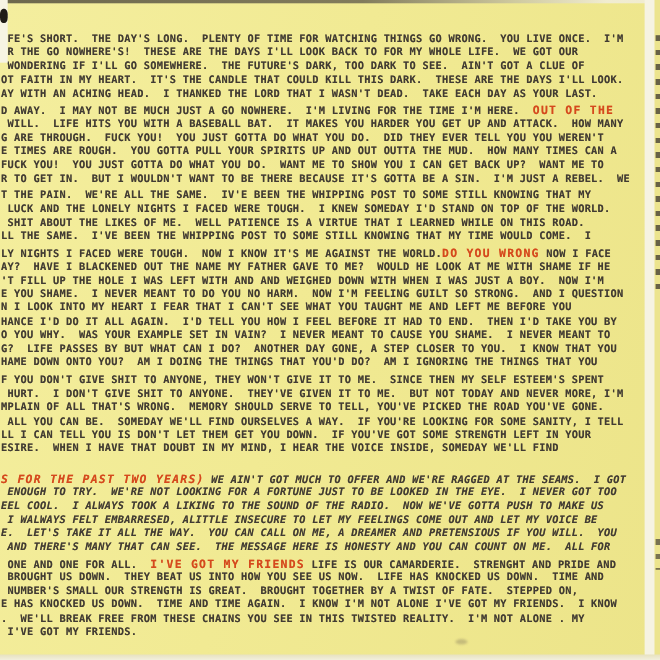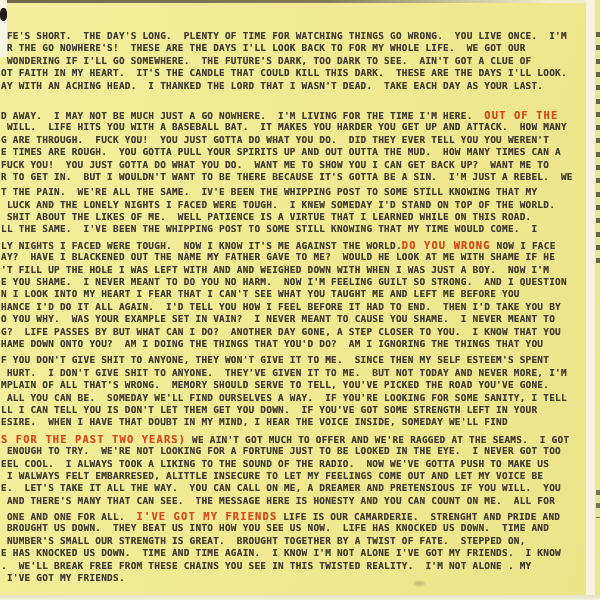--- a/index.html
+++ b/index.html
@@ -38,23 +38,23 @@
     background:rgba(120,110,90,.35); border-radius:50%; filter:blur(1px); }
   
   .lyrics {
     position:absolute; left:1px; top:30px; width:592px;
     font-size:9.4px; font-weight:700; letter-spacing:.25px; line-height:12.4px;
     white-space:pre; color:#413b33;
     text-shadow:0 0 .4px rgba(62,52,40,.55);
   }
   .line { height:12.4px; overflow:visible; }
   .para + .para { margin-top:3px; }
-  .para:nth-child(2) { margin-top:17px; }
+  .para:nth-child(2) { margin-top:3px; }
   .para:nth-child(5) { margin-top:4px; }
-  .para:nth-child(6) { margin-top:4px; }
+  .para:nth-child(6) { margin-top:15px;font-style:italic; }
   .red {
     color:#d5491d; letter-spacing:1.15px; font-size:10.4px;
     text-shadow:0 0 .4px rgba(213,73,29,.6);
   }
 </style>
 </head>
 <body>
 
 <div class="page">
   <div class="lyrics"><div class="para"><div class="line"><span>IFE'S SHORT.  THE DAY'S LONG.  PLENTY OF TIME FOR WATCHING THINGS GO WRONG.  YOU LIVE ONCE.  I'M</span></div><div class="line"><span>OR THE GO NOWHERE'S!  THESE ARE THE DAYS I'LL LOOK BACK TO FOR MY WHOLE LIFE.  WE GOT OUR</span></div><div class="line"><span> WONDERING IF I'LL GO SOMEWHERE.  THE FUTURE'S DARK, TOO DARK TO SEE.  AIN'T GOT A CLUE OF</span></div><div class="line"><span>OT FAITH IN MY HEART.  IT'S THE CANDLE THAT COULD KILL THIS DARK.  THESE ARE THE DAYS I'LL LOOK.</span></div><div class="line"><span>AY WITH AN ACHING HEAD.  I THANKED THE LORD THAT I WASN'T DEAD.  TAKE EACH DAY AS YOUR LAST.</span></div></div><div class="para"><div class="line"><span>D AWAY.  I MAY NOT BE MUCH JUST A GO NOWHERE.  I'M LIVING FOR THE TIME I'M HERE.  </span><span class="red">OUT OF THE</span></div><div class="line"><span> WILL.  LIFE HITS YOU WITH A BASEBALL BAT.  IT MAKES YOU HARDER YOU GET UP AND ATTACK.  HOW MANY</span></div><div class="line"><span>G ARE THROUGH.  FUCK YOU!  YOU JUST GOTTA DO WHAT YOU DO.  DID THEY EVER TELL YOU YOU WEREN'T</span></div><div class="line"><span>E TIMES ARE ROUGH.  YOU GOTTA PULL YOUR SPIRITS UP AND OUT OUTTA THE MUD.  HOW MANY TIMES CAN A</span></div><div class="line"><span>FUCK YOU!  YOU JUST GOTTA DO WHAT YOU DO.  WANT ME TO SHOW YOU I CAN GET BACK UP?  WANT ME TO</span></div><div class="line"><span>R TO GET IN.  BUT I WOULDN'T WANT TO BE THERE BECAUSE IT'S GOTTA BE A SIN.  I'M JUST A REBEL.  WE</span></div></div><div class="para"><div class="line"><span>T THE PAIN.  WE'RE ALL THE SAME.  IV'E BEEN THE WHIPPING POST TO SOME STILL KNOWING THAT MY</span></div><div class="line"><span> LUCK AND THE LONELY NIGHTS I FACED WERE TOUGH.  I KNEW SOMEDAY I'D STAND ON TOP OF THE WORLD.</span></div><div class="line"><span> SHIT ABOUT THE LIKES OF ME.  WELL PATIENCE IS A VIRTUE THAT I LEARNED WHILE ON THIS ROAD.</span></div><div class="line"><span>LL THE SAME.  I'VE BEEN THE WHIPPING POST TO SOME STILL KNOWING THAT MY TIME WOULD COME.  I</span></div></div><div class="para"><div class="line"><span>LY NIGHTS I FACED WERE TOUGH.  NOW I KNOW IT'S ME AGAINST THE WORLD.</span><span class="red">DO YOU WRONG</span><span> NOW I FACE</span></div><div class="line"><span>AY?  HAVE I BLACKENED OUT THE NAME MY FATHER GAVE TO ME?  WOULD HE LOOK AT ME WITH SHAME IF HE</span></div><div class="line"><span>'T FILL UP THE HOLE I WAS LEFT WITH AND AND WEIGHED DOWN WITH WHEN I WAS JUST A BOY.  NOW I'M</span></div><div class="line"><span>E YOU SHAME.  I NEVER MEANT TO DO YOU NO HARM.  NOW I'M FEELING GUILT SO STRONG.  AND I QUESTION</span></div><div class="line"><span>N I LOOK INTO MY HEART I FEAR THAT I CAN'T SEE WHAT YOU TAUGHT ME AND LEFT ME BEFORE YOU</span></div><div class="line"><span>HANCE I'D DO IT ALL AGAIN.  I'D TELL YOU HOW I FEEL BEFORE IT HAD TO END.  THEN I'D TAKE YOU BY</span></div><div class="line"><span>O YOU WHY.  WAS YOUR EXAMPLE SET IN VAIN?  I NEVER MEANT TO CAUSE YOU SHAME.  I NEVER MEANT TO</span></div><div class="line"><span>G?  LIFE PASSES BY BUT WHAT CAN I DO?  ANOTHER DAY GONE, A STEP CLOSER TO YOU.  I KNOW THAT YOU</span></div><div class="line"><span>HAME DOWN ONTO YOU?  AM I DOING THE THINGS THAT YOU'D DO?  AM I IGNORING THE THINGS THAT YOU</span></div></div><div class="para"><div class="line"><span>F YOU DON'T GIVE SHIT TO ANYONE, THEY WON'T GIVE IT TO ME.  SINCE THEN MY SELF ESTEEM'S SPENT</span></div><div class="line"><span> HURT.  I DON'T GIVE SHIT TO ANYONE.  THEY'VE GIVEN IT TO ME.  BUT NOT TODAY AND NEVER MORE, I'M</span></div><div class="line"><span>MPLAIN OF ALL THAT'S WRONG.  MEMORY SHOULD SERVE TO TELL, YOU'VE PICKED THE ROAD YOU'VE GONE.</span></div><div class="line"><span> ALL YOU CAN BE.  SOMEDAY WE'LL FIND OURSELVES A WAY.  IF YOU'RE LOOKING FOR SOME SANITY, I TELL</span></div><div class="line"><span>LL I CAN TELL YOU IS DON'T LET THEM GET YOU DOWN.  IF YOU'VE GOT SOME STRENGTH LEFT IN YOUR</span></div><div class="line"><span>ESIRE.  WHEN I HAVE THAT DOUBT IN MY MIND, I HEAR THE VOICE INSIDE, SOMEDAY WE'LL FIND</span></div></div><div class="para"><div class="line"><span class="red">S FOR THE PAST TWO YEARS)</span><span> WE AIN'T GOT MUCH TO OFFER AND WE'RE RAGGED AT THE SEAMS.  I GOT</span></div><div class="line"><span> ENOUGH TO TRY.  WE'RE NOT LOOKING FOR A FORTUNE JUST TO BE LOOKED IN THE EYE.  I NEVER GOT TOO</span></div><div class="line"><span>EEL COOL.  I ALWAYS TOOK A LIKING TO THE SOUND OF THE RADIO.  NOW WE'VE GOTTA PUSH TO MAKE US</span></div><div class="line"><span> I WALWAYS FELT EMBARRESED, ALITTLE INSECURE TO LET MY FEELINGS COME OUT AND LET MY VOICE BE</span></div><div class="line"><span>E.  LET'S TAKE IT ALL THE WAY.  YOU CAN CALL ON ME, A DREAMER AND PRETENSIOUS IF YOU WILL.  YOU</span></div><div class="line"><span> AND THERE'S MANY THAT CAN SEE.  THE MESSAGE HERE IS HONESTY AND YOU CAN COUNT ON ME.  ALL FOR</span></div></div><div class="para"><div class="line"><span> ONE AND ONE FOR ALL.  </span><span class="red">I'VE GOT MY FRIENDS</span><span> LIFE IS OUR CAMARDERIE.  STRENGHT AND PRIDE AND</span></div><div class="line"><span> BROUGHT US DOWN.  THEY BEAT US INTO HOW YOU SEE US NOW.  LIFE HAS KNOCKED US DOWN.  TIME AND</span></div><div class="line"><span> NUMBER'S SMALL OUR STRENGTH IS GREAT.  BROUGHT TOGETHER BY A TWIST OF FATE.  STEPPED ON,</span></div><div class="line"><span>E HAS KNOCKED US DOWN.  TIME AND TIME AGAIN.  I KNOW I'M NOT ALONE I'VE GOT MY FRIENDS.  I KNOW</span></div><div class="line"><span>.  WE'LL BREAK FREE FROM THESE CHAINS YOU SEE IN THIS TWISTED REALITY.  I'M NOT ALONE . MY</span></div><div class="line"><span> I'VE GOT MY FRIENDS.</span></div></div></div>

